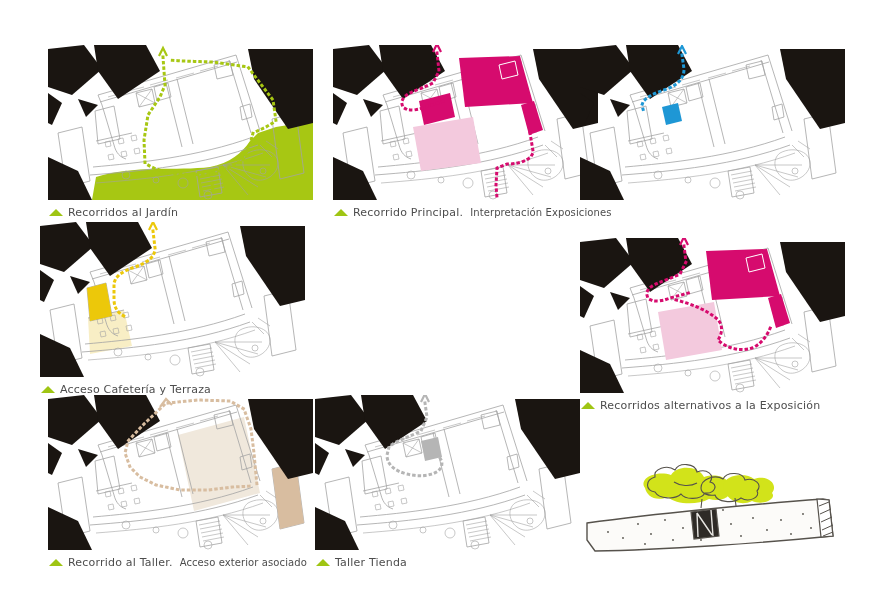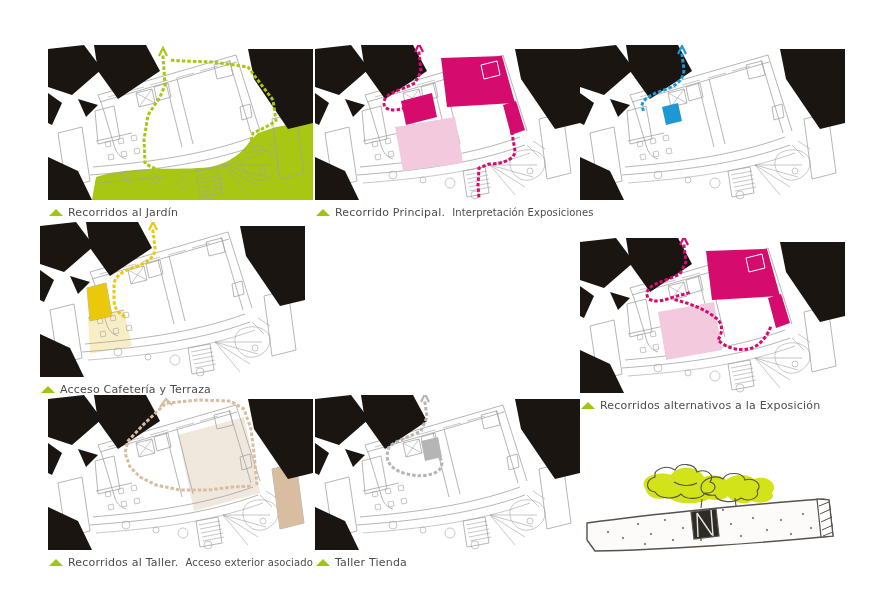--- a/index.html
+++ b/index.html
@@ -95,21 +95,21 @@
     </svg>
     <div class="caption">
       <svg class="tri" width="16" height="10">
           <polygon points="1,9 8,2 15,9" style="fill:var(--legend)"></polygon>
         </svg>
       <span class="main">Recorridos al Jardín</span>
       <span class="sub"></span>
     </div>
   </div>
 
-  <div class="cell" style="left: 315px; top: 45px; --accent: #d60b6e; --light: #f3c9dd;">
+  <div class="cell" style="left: 333px; top: 45px; --accent: #d60b6e; --light: #f3c9dd;">
     <svg class="plan-svg" viewBox="0 0 265 155">
       <use href="#plan-lines"></use>
       <path d="M126,13 L187,11 L200,58 L132,62 Z" style="fill:var(--accent)"></path>
       <path d="M188,60 L201,56 L210,85 L196,90 Z" style="fill:var(--accent)"></path>
       <path d="M86,56 L117,48 L122,72 L91,80 Z" style="fill:var(--accent)"></path>
       <path d="M166,20 L182,16 L185,30 L169,34 Z" style="fill:none;stroke:#fff;stroke-width:1"></path>
       <path d="M80,82 L140,72 L148,118 L88,126 Z" style="fill:var(--light)"></path>
       <use href="#black-mass"></use>
       <path class="route" d="M104,8 L106,26 L100,38 C84,46 70,48 69,57 C68,66 80,67 92,62 L114,55"></path>
       <path class="route" d="M197,88 L200,106 C200,114 188,119 174,119 L164,123 L163,140 L164,153"></path>
@@ -181,21 +181,21 @@
       <path d="M224,74 L248,68 L256,128 L232,134 Z" style="fill:var(--accent)"></path>
       <use href="#black-mass"></use>
       <path class="route" d="M120,8 L150,5 L182,6 L196,14 L203,34 L206,58 L208,80 L209,90"></path>
       <path class="route" d="M116,10 L95,30 L80,46 L77,58 L82,72 L92,82 L108,90 L132,95 L160,95 L185,92 L205,91"></path>
       <path class="arrow" d="M112,12 L118,4 L124,10"></path>
     </svg>
     <div class="caption">
       <svg class="tri" width="16" height="10">
           <polygon points="1,9 8,2 15,9" style="fill:var(--legend)"></polygon>
         </svg>
-      <span class="main">Recorridos al Taller.</span>
+      <span class="main">Recorrido al Taller.</span>
       <span class="sub">Acceso exterior asociado</span>
     </div>
   </div>
 
   <div class="cell" style="left: 315px; top: 395px; --accent: #b5b5b5;">
     <svg class="plan-svg" viewBox="0 0 265 155">
       <use href="#plan-lines"></use>
       <path d="M106,46 L123,42 L127,62 L110,66 Z" style="fill:var(--accent)"></path>
       <use href="#black-mass"></use>
       <path class="route" d="M110,8 L112,22 L106,36 C94,42 80,46 74,52 L72,60 C72,70 80,76 92,79 C104,82 116,81 123,76 C128,72 128,66 124,62"></path>

